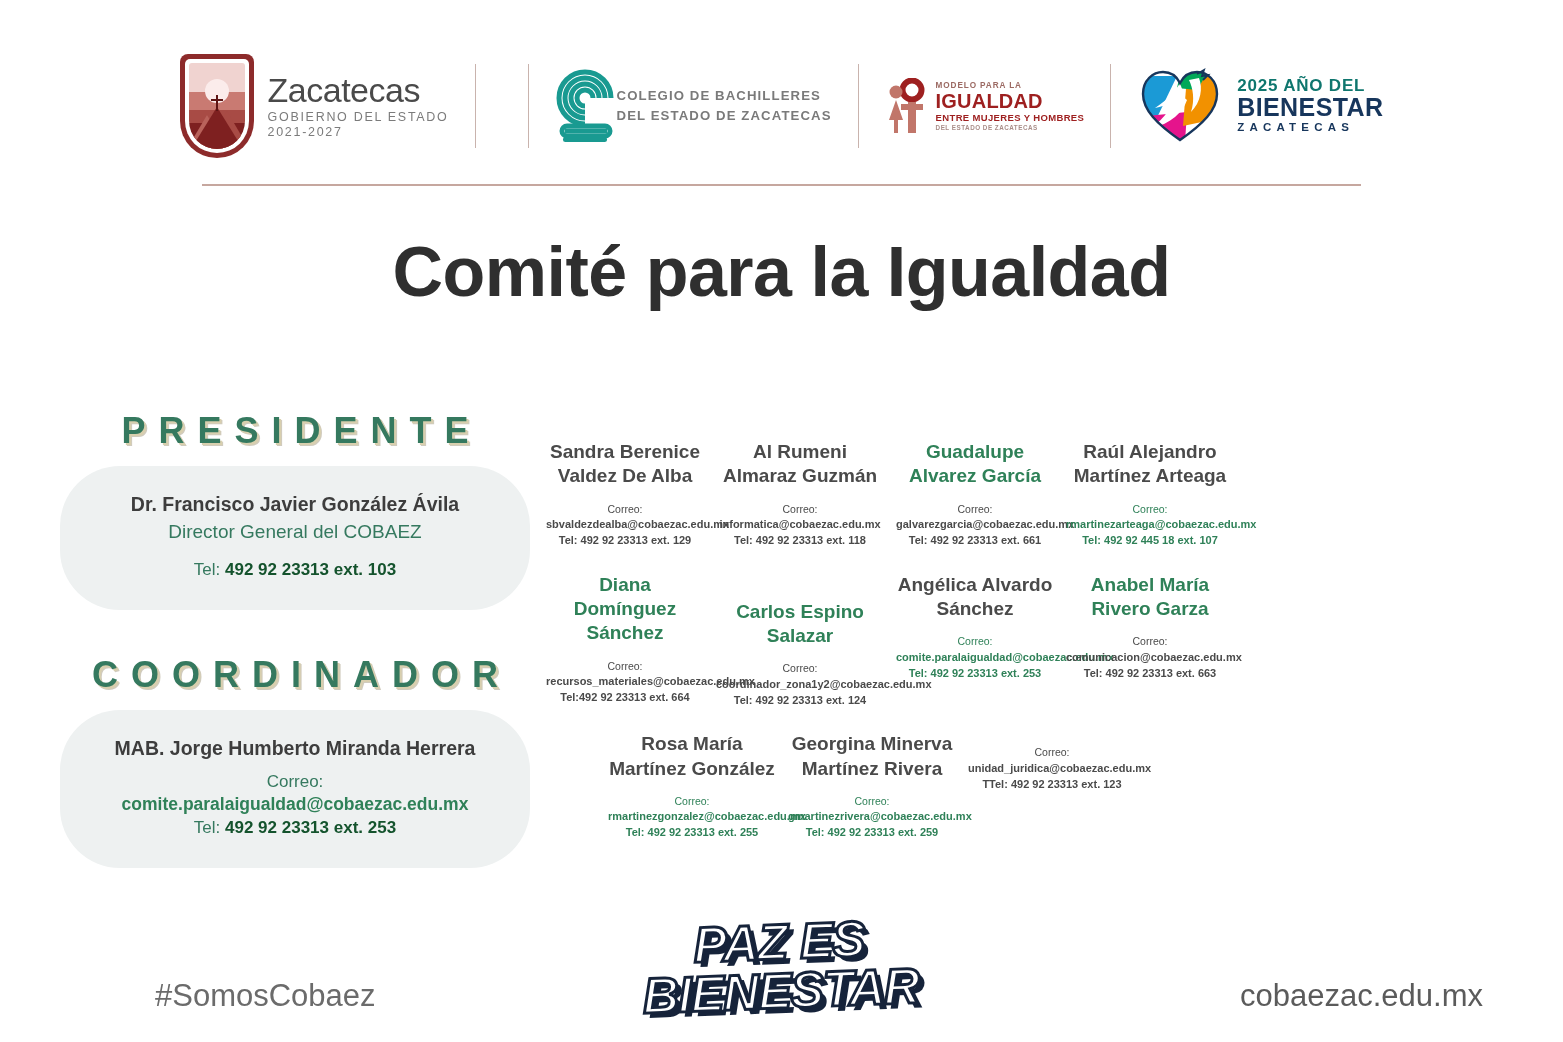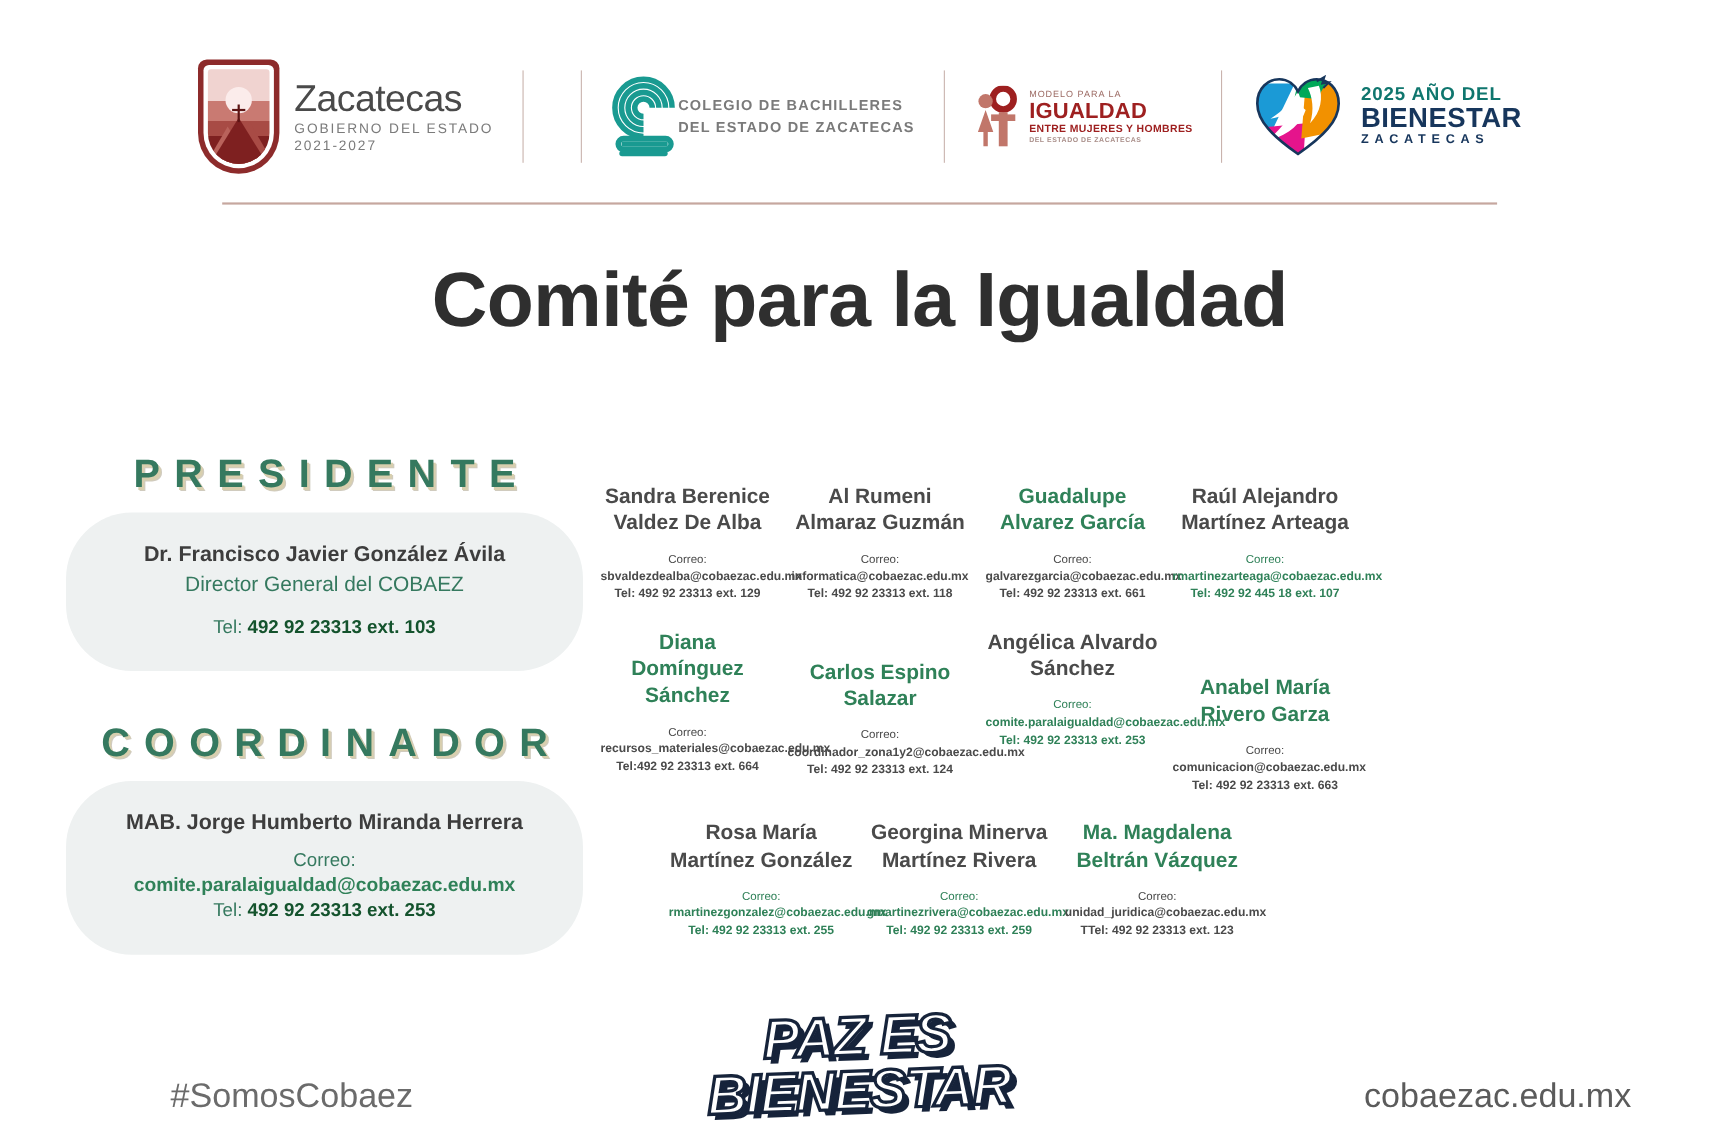--- a/index.html
+++ b/index.html
@@ -63,21 +63,21 @@
   .sep-line.bold { font-weight: bold; color: #3b3b3b; }
 
   
   .cobaez-logo { width: 62px; height: 76px; position: relative; }
   .cobaez-text { line-height: 1.5; }
   .cobaez-line { font-size: 13.2px; color: #7a7a7a; letter-spacing: 1.1px; font-weight: bold; }
 
   
   .igualdad-fig { width: 44px; height: 56px; position: relative; }
   .ig-text { margin-left: 7px; }
-  .ig-l1 { font-size: 8.2px; color: #9c6a63; letter-spacing: 0.9px; font-weight: normal; }
+  .ig-l1 { font-size: 8.2px; color: #9c6a63; letter-spacing: 0.9px; font-weight: bold; }
   .ig-l2 { font-size: 20px; color: #9e2020; letter-spacing: 0.2px; font-weight: bold; line-height: 1; margin-top: 1px; }
   .ig-l3 { font-size: 9.5px; color: #9e2020; letter-spacing: 0.35px; font-weight: bold; margin-top: 1px; }
   .ig-l4 { font-size: 6.3px; color: #a98e89; letter-spacing: 0.5px; font-weight: bold; margin-top: 1px; }
 
   
   .heart-wrap { width: 86px; height: 80px; position: relative; }
   .bien-text { margin-left: 14px; }
   .bn-l1 { font-size: 17px; color: #0f766e; font-weight: bold; letter-spacing: 0.8px; line-height: 1.05; }
   .bn-l2 { font-size: 25px; color: #17365c; font-weight: bold; letter-spacing: 0.4px; line-height: 1.02; }
   .bn-l3 { font-size: 11.5px; color: #17365c; font-weight: bold; letter-spacing: 5.2px; line-height: 1.2; }
@@ -361,21 +361,21 @@
           <div class="mname dark">
             <div>Angélica Alvardo</div>
             <div>Sánchez</div>
           </div>
           <div class="mmeta meta-green">
             <div class="mlabel">Correo:</div>
             <div class="mmail">comite.paralaigualdad@cobaezac.edu.mx</div>
             <div class="mtel">Tel: 492 92 23313 ext. 253</div>
           </div>
         </div>
-        <div class="mcard" style="width: 180px; margin-top: 41px;">
+        <div class="mcard" style="width: 180px;">
           <div class="mname green">
             <div>Anabel María</div>
             <div>Rivero Garza</div>
           </div>
           <div class="mmeta meta-dark">
             <div class="mlabel">Correo:</div>
             <div class="mmail">comunicacion@cobaezac.edu.mx</div>
             <div class="mtel">Tel: 492 92 23313 ext. 663</div>
           </div>
         </div>
@@ -397,24 +397,20 @@
             <div>Georgina Minerva</div>
             <div>Martínez Rivera</div>
           </div>
           <div class="mmeta meta-green">
             <div class="mlabel">Correo:</div>
             <div class="mmail">gmartinezrivera@cobaezac.edu.mx</div>
             <div class="mtel">Tel: 492 92 23313 ext. 259</div>
           </div>
         </div>
         <div class="mcard" style="width: 180px;">
-          <div class="mname green">
-            <div>Ma. Magdalena</div>
-            <div>Beltrán Vázquez</div>
-          </div>
           <div class="mmeta meta-dark">
             <div class="mlabel">Correo:</div>
             <div class="mmail">unidad_juridica@cobaezac.edu.mx</div>
             <div class="mtel">TTel: 492 92 23313 ext. 123</div>
           </div>
         </div>
       </div>
   </div>
 
   <div class="hashtag">#SomosCobaez</div>

